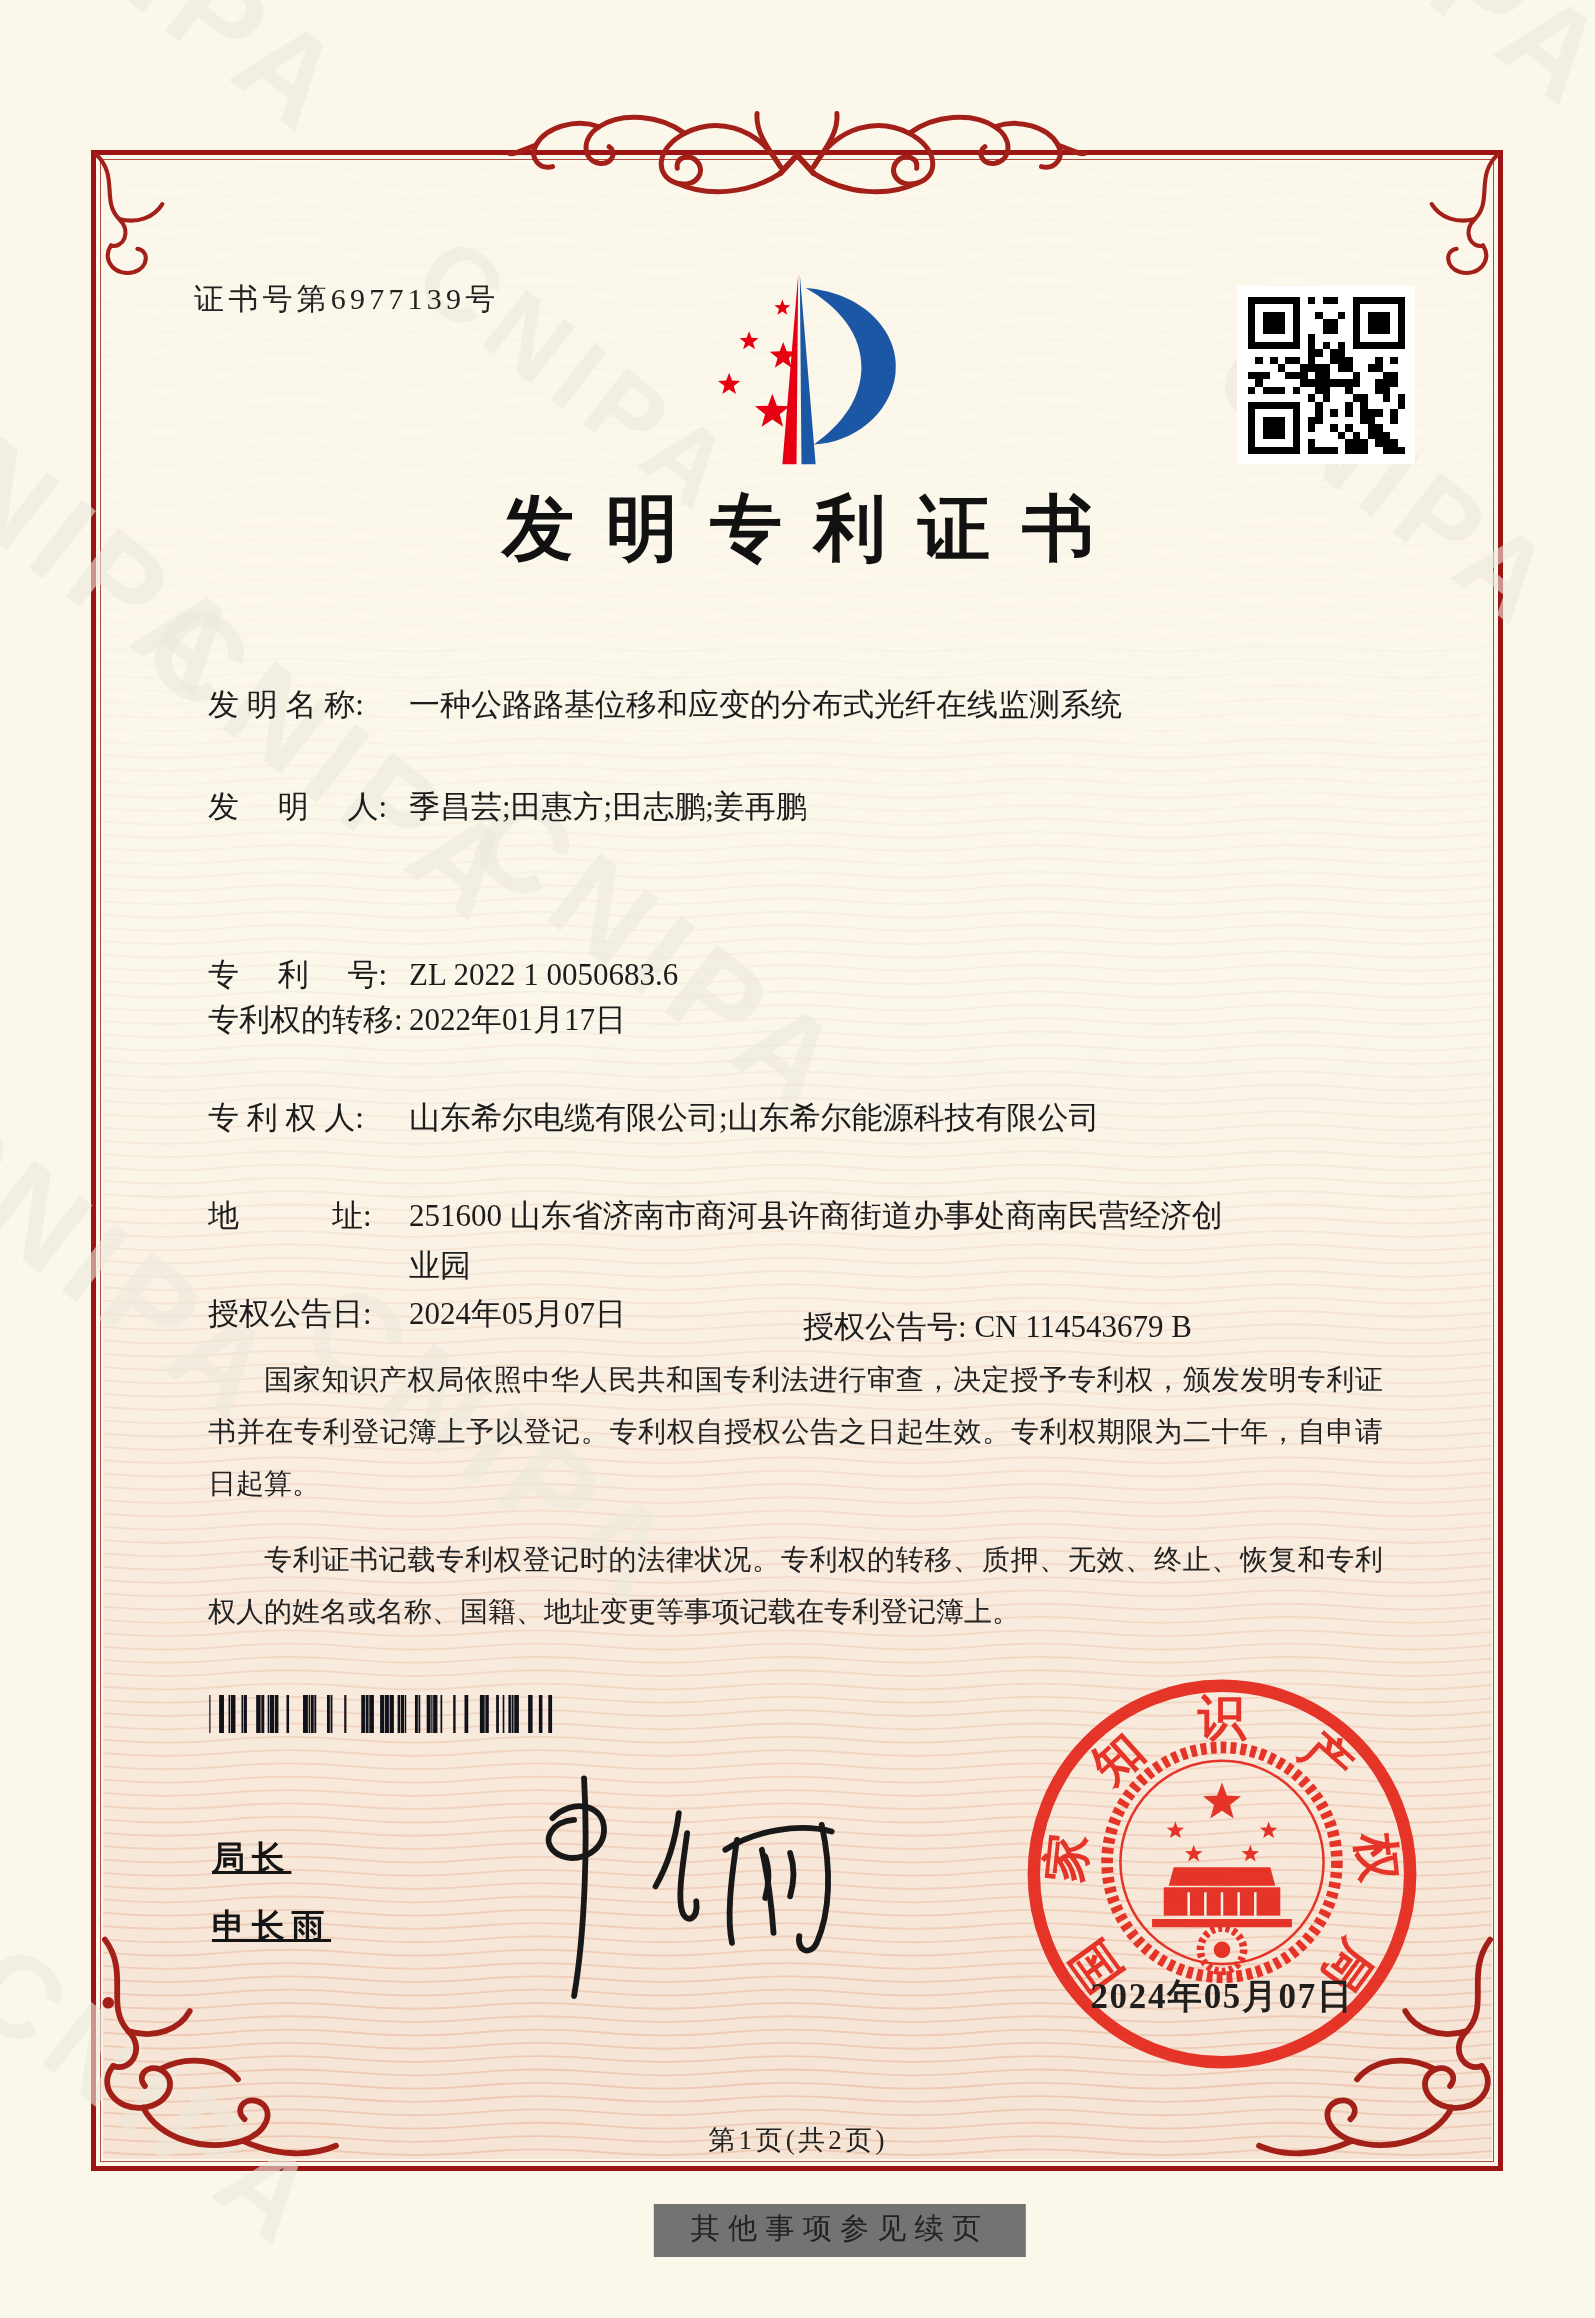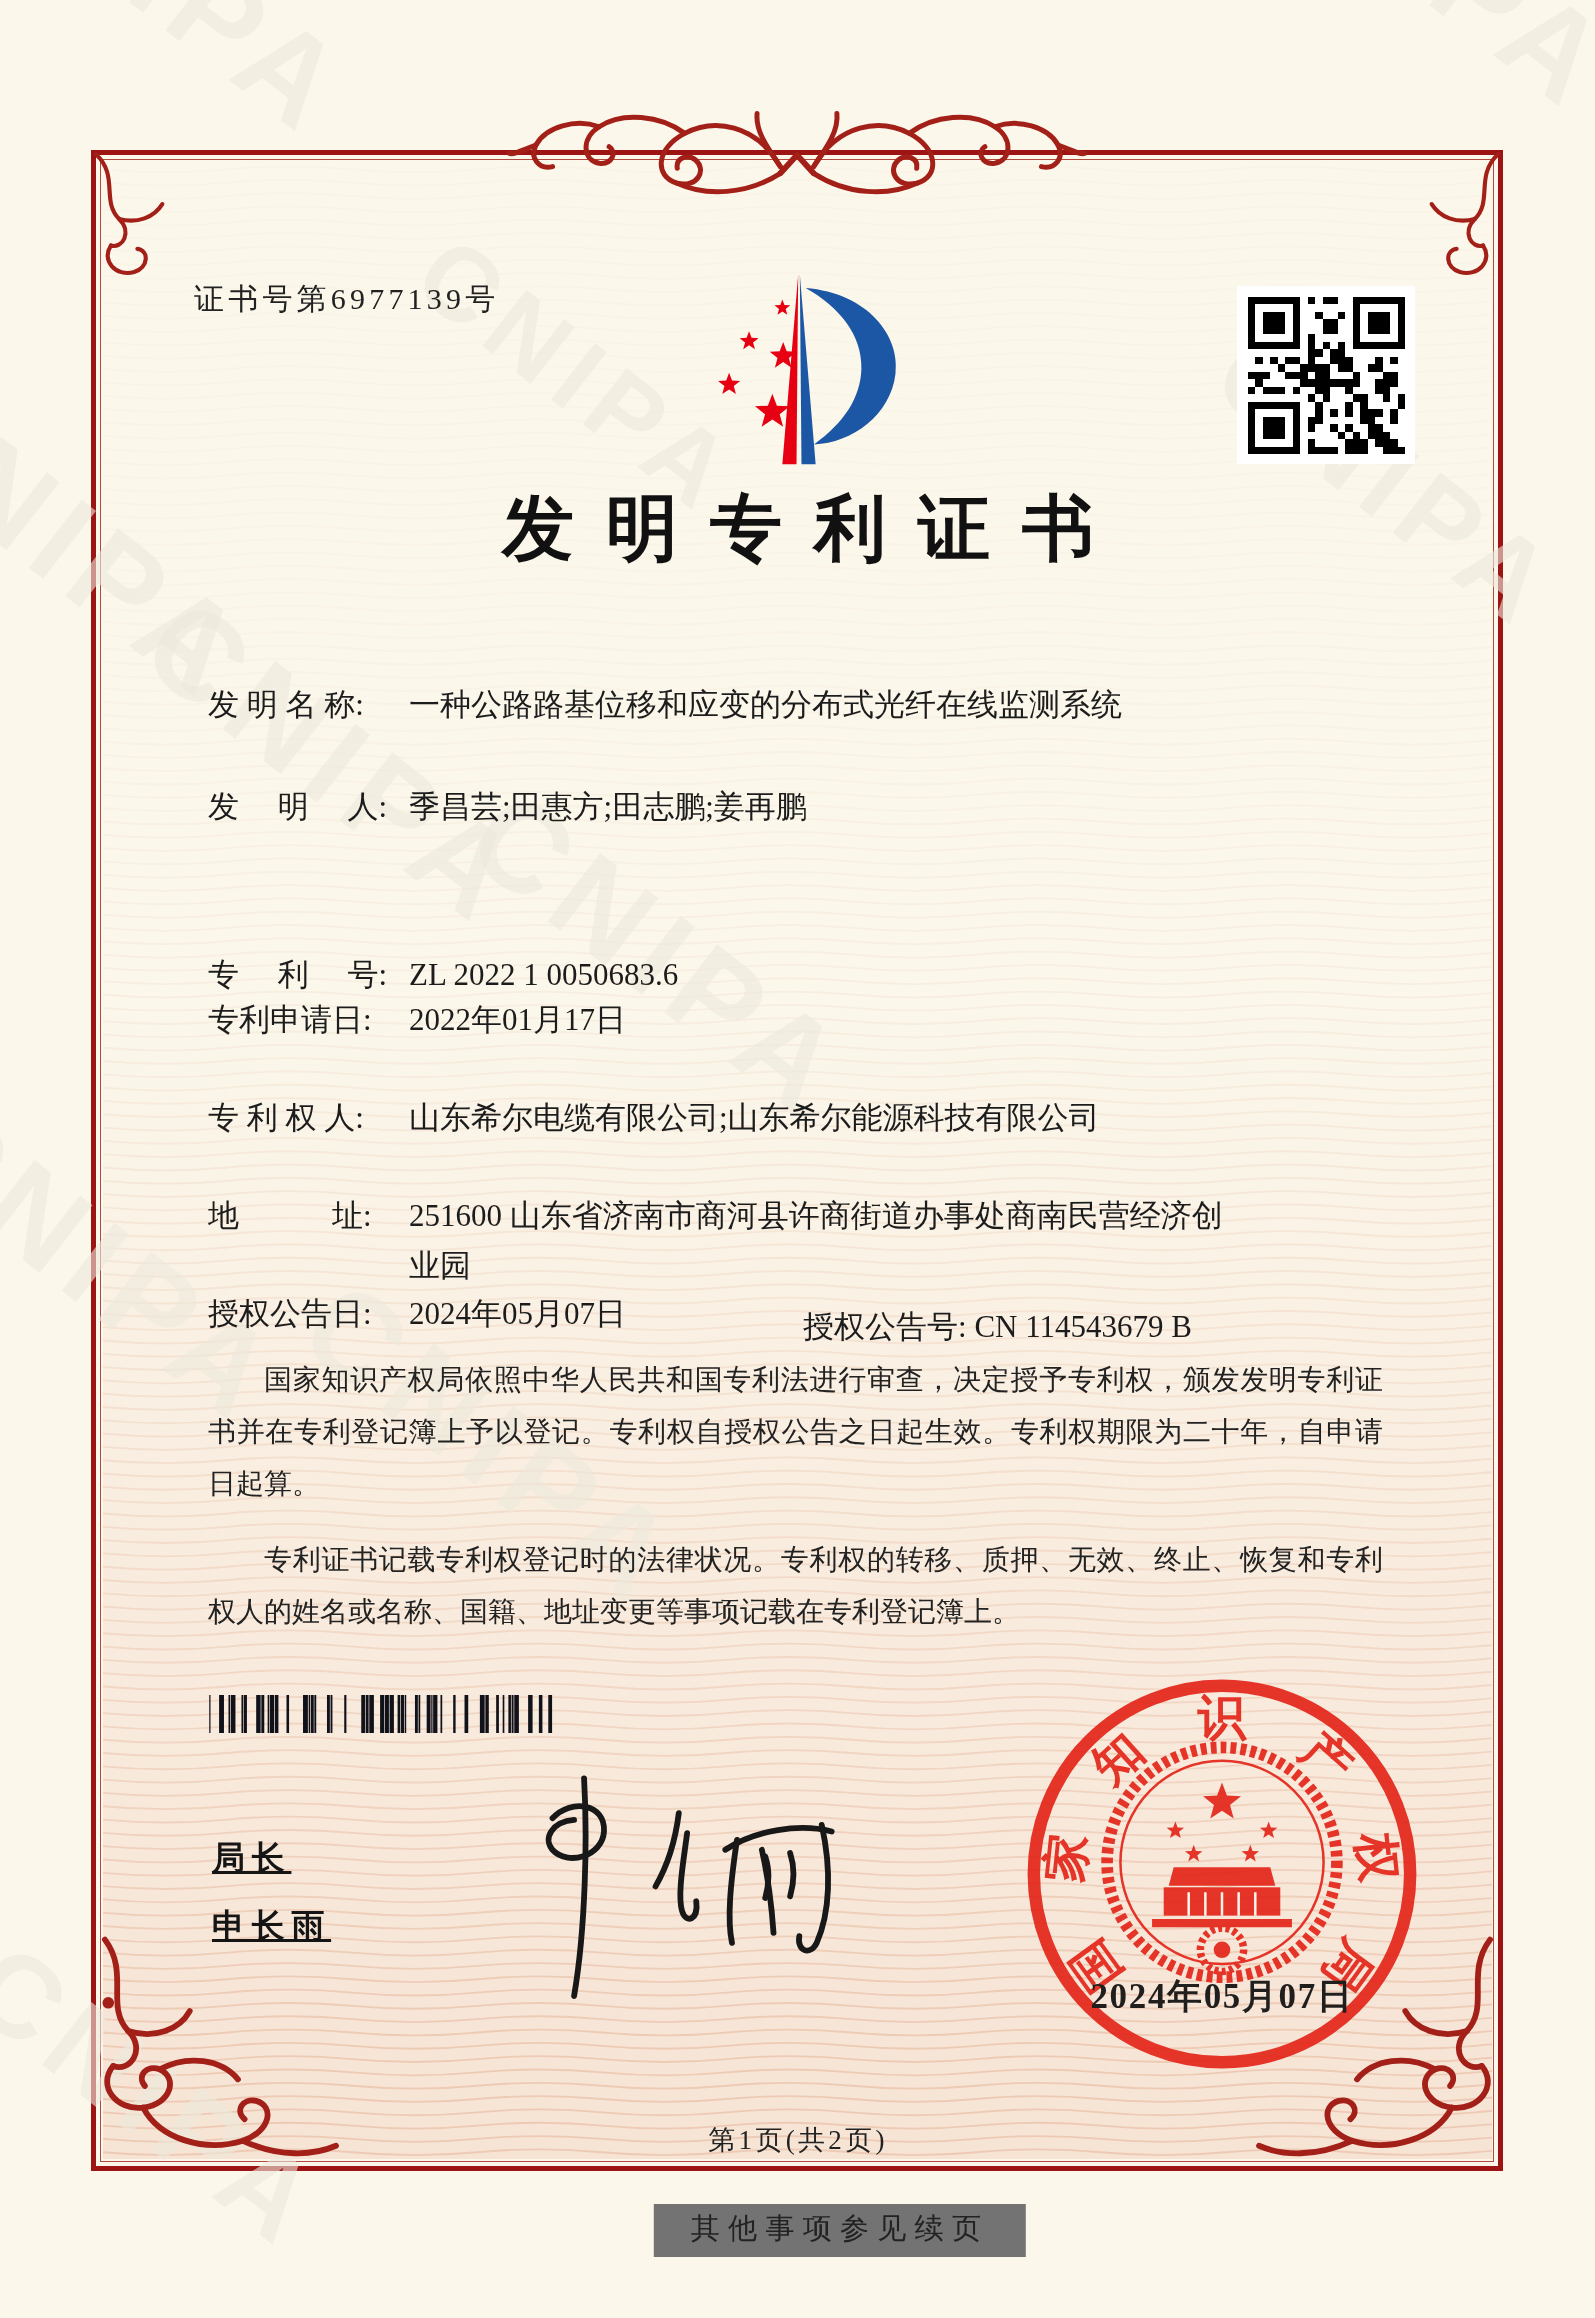--- a/index.html
+++ b/index.html
@@ -513,21 +513,21 @@
     <div class="row" style="top:680px">
       <span class="lab">发 明 名 称:</span><span class="val">一种公路路基位移和应变的分布式光纤在线监测系统</span>
     </div>
     <div class="row" style="top:782px">
       <span class="lab">发　 明　 人:</span><span class="val">季昌芸;田惠方;田志鹏;姜再鹏</span>
     </div>
     <div class="row" style="top:950px">
       <span class="lab">专　 利　 号:</span><span class="val">ZL 2022 1 0050683.6</span>
     </div>
     <div class="row" style="top:995px">
-      <span class="lab">专利申请日:</span><span class="val">2022年01月17日</span>
+      <span class="lab">专利权的转移:</span><span class="val">2022年01月17日</span>
     </div>
     <div class="row" style="top:1093px">
       <span class="lab">专 利 权 人:</span><span class="val">山东希尔电缆有限公司;山东希尔能源科技有限公司</span>
     </div>
     <div class="row" style="top:1191px">
       <span class="lab">地　　　址:</span><span class="val" style="width:819px">251600 山东省济南市商河县许商街道办事处商南民营经济创业园</span>
     </div>
     <div class="row" style="top:1289px">
       <span class="lab">授权公告日:</span><span class="val" style="width:383px">2024年05月07日</span>
     </div>

